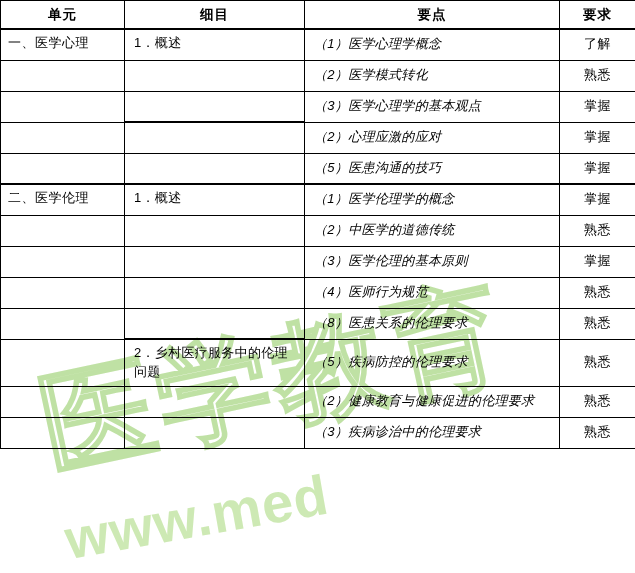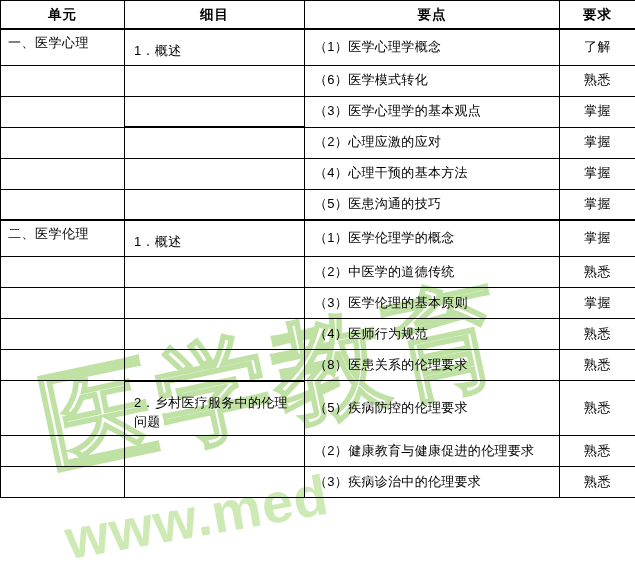--- a/index.html
+++ b/index.html
@@ -84,27 +84,28 @@
     font-size: 13.5px;
     letter-spacing: 1px;
     border-bottom-width: 2px;
   }
   td.unit {
     padding: 4px 6px 4px 7px;
     vertical-align: top;
     letter-spacing: 0.5px;
   }
   td.detail {
-    padding: 12px 8px 4px 9px;
+    padding: 4px 8px 4px 9px;
     vertical-align: top;
     letter-spacing: 0.3px;
   }
   td.point {
     padding: 4px 6px 4px 9px;
     letter-spacing: 0.3px;
+    font-style: italic;
   }
   td.req {
     text-align: center;
     letter-spacing: 0.5px;
   }
   tr.row { height: 31px; }
   tr.tall { height: 44px; }
 
   
   td.sep-top, th.sep-top { border-top-width: 2px; margin-top: 41px; }
@@ -138,40 +139,34 @@
 
       <tr class="row">
         <td class="unit sep-top">一、医学心理</td>
         <td class="detail sep-top">1．概述</td>
         <td class="point sep-top">（1）医学心理学概念</td>
         <td class="req sep-top">了解</td>
       </tr>
       <tr class="row">
         <td class="unit"></td>
         <td class="detail"></td>
-        <td class="point">（6）医学模式转化</td>
+        <td class="point">（2）医学模式转化</td>
         <td class="req">熟悉</td>
       </tr>
       <tr class="row">
         <td class="unit"></td>
         <td class="detail sep-bottom"></td>
         <td class="point">（3）医学心理学的基本观点</td>
         <td class="req">掌握</td>
       </tr>
 
       <tr class="row">
         <td class="unit"></td>
         <td class="detail"></td>
         <td class="point">（2）心理应激的应对</td>
-        <td class="req">掌握</td>
-      </tr>
-      <tr class="row">
-        <td class="unit"></td>
-        <td class="detail"></td>
-        <td class="point">（4）心理干预的基本方法</td>
         <td class="req">掌握</td>
       </tr>
       <tr class="row">
         <td class="unit"></td>
         <td class="detail"></td>
         <td class="point">（5）医患沟通的技巧</td>
         <td class="req">掌握</td>
       </tr>
 
       <tr class="row">

